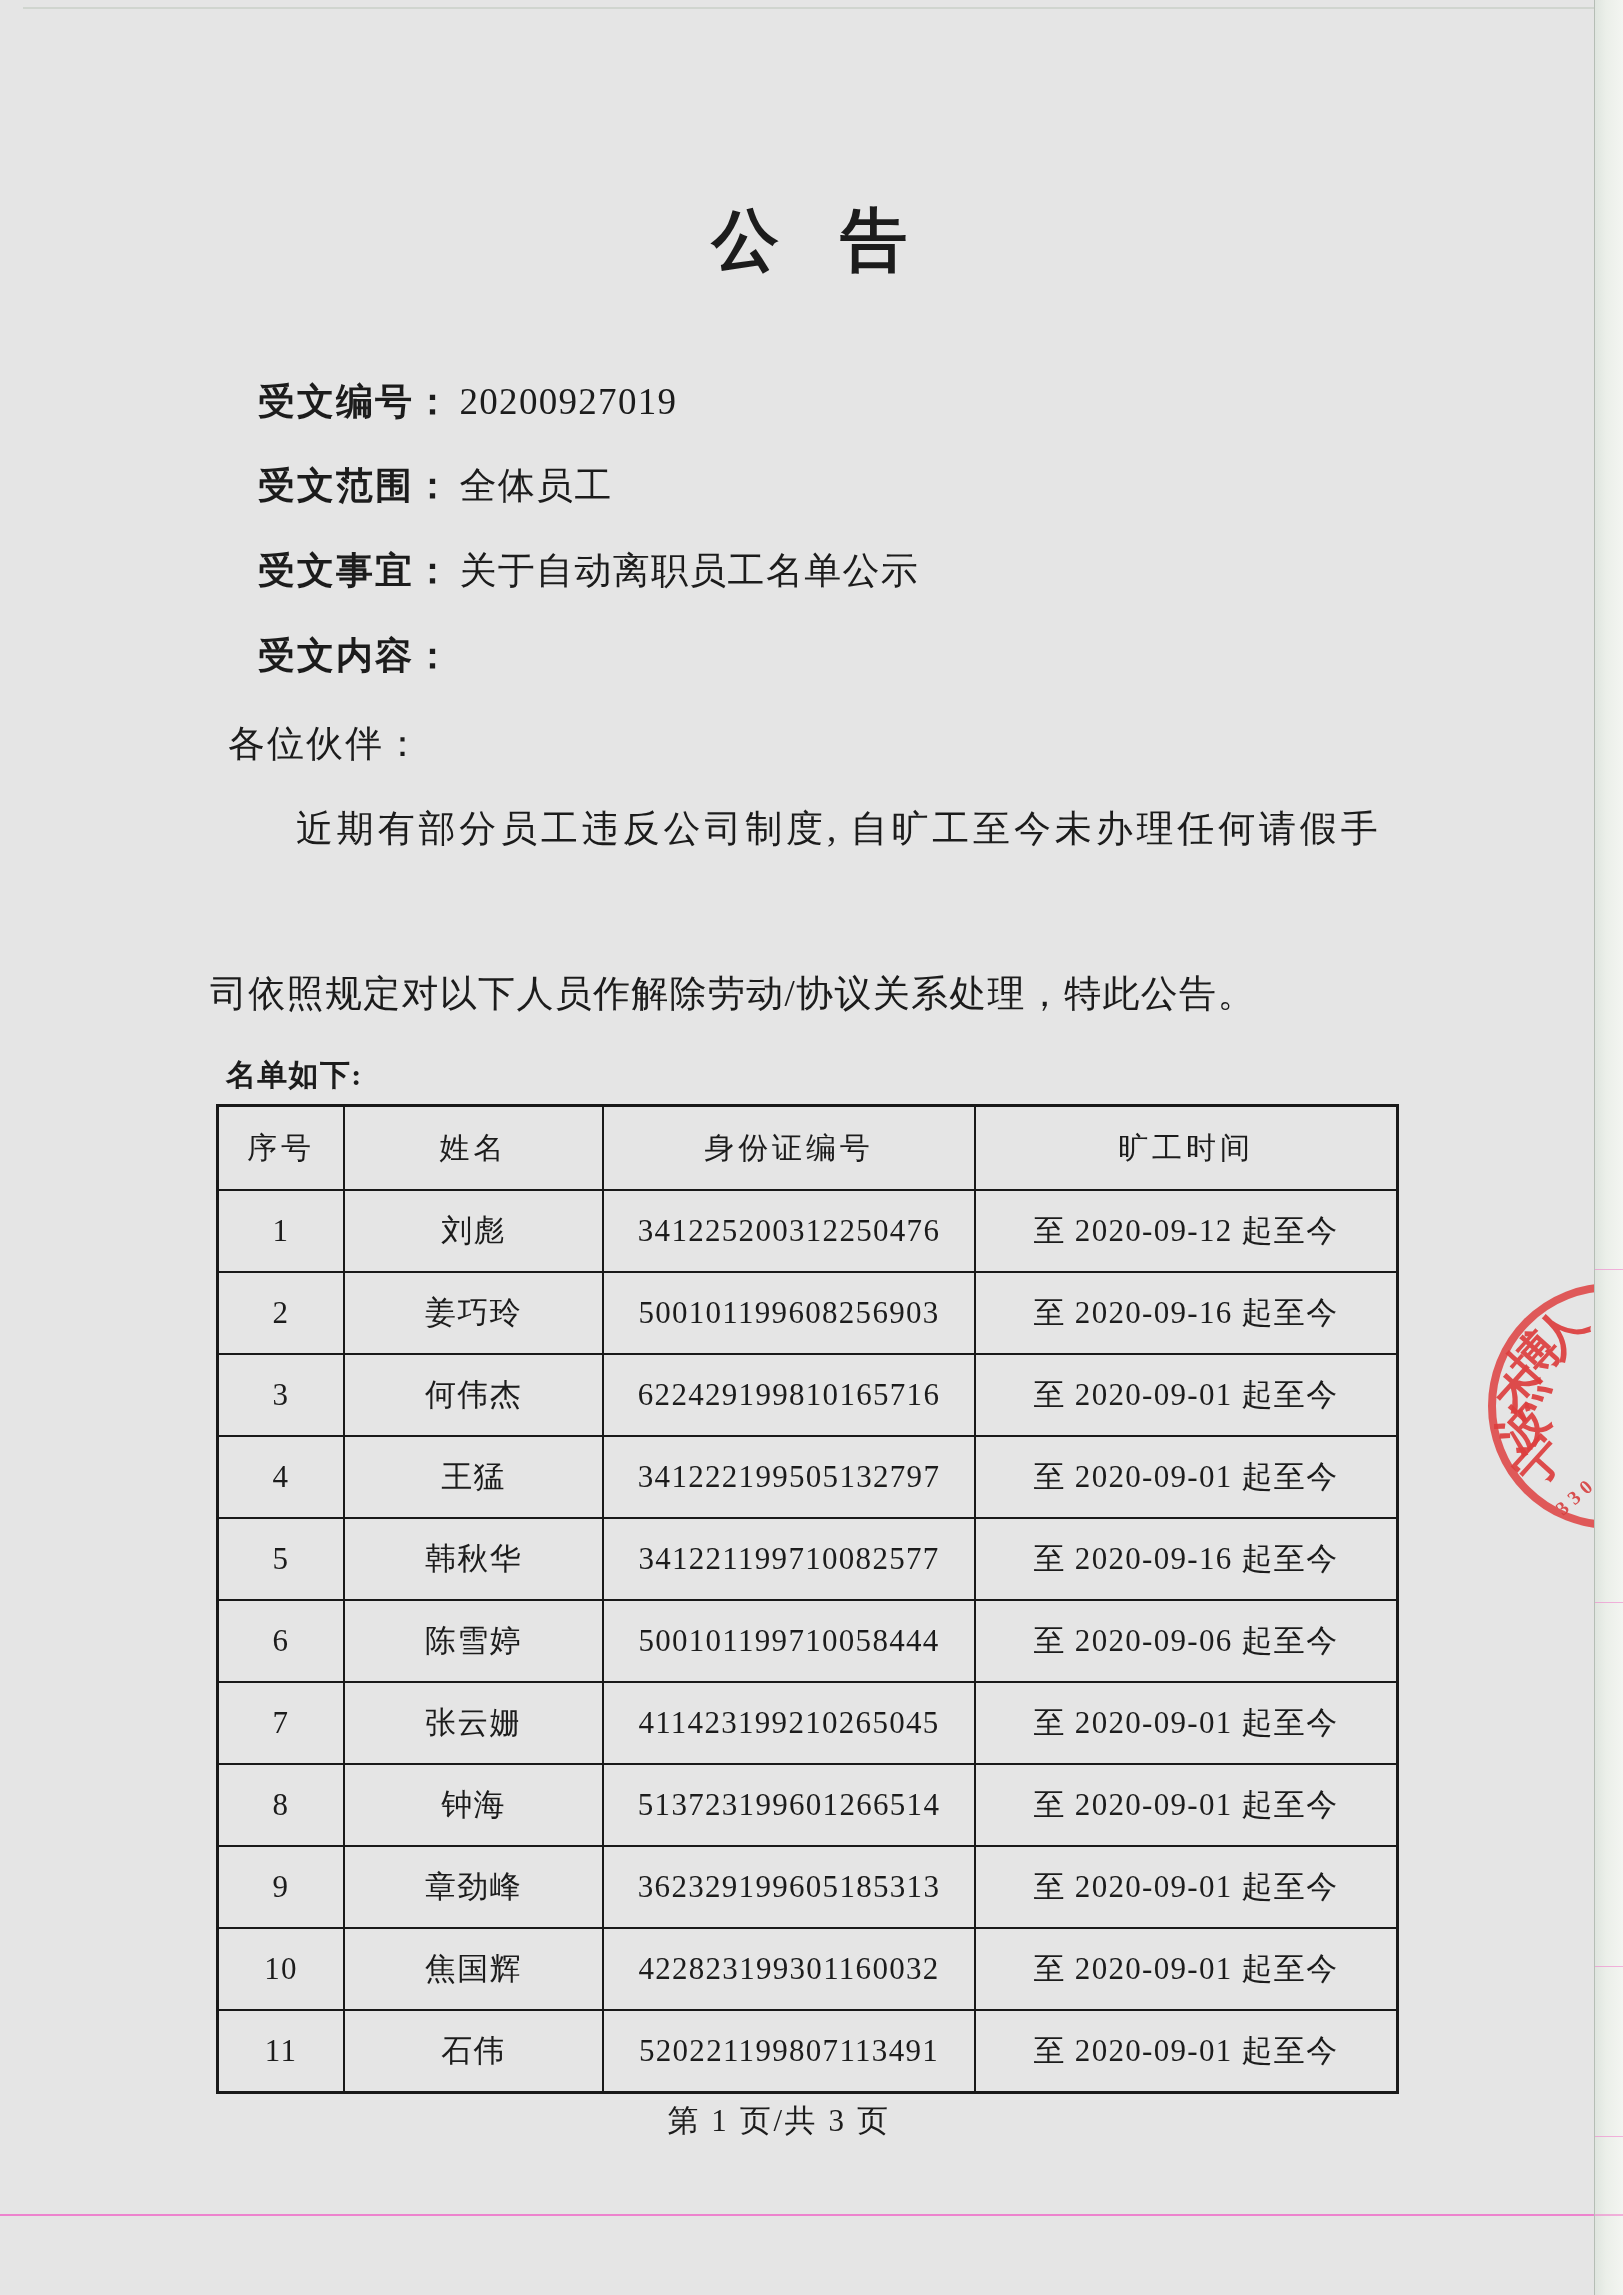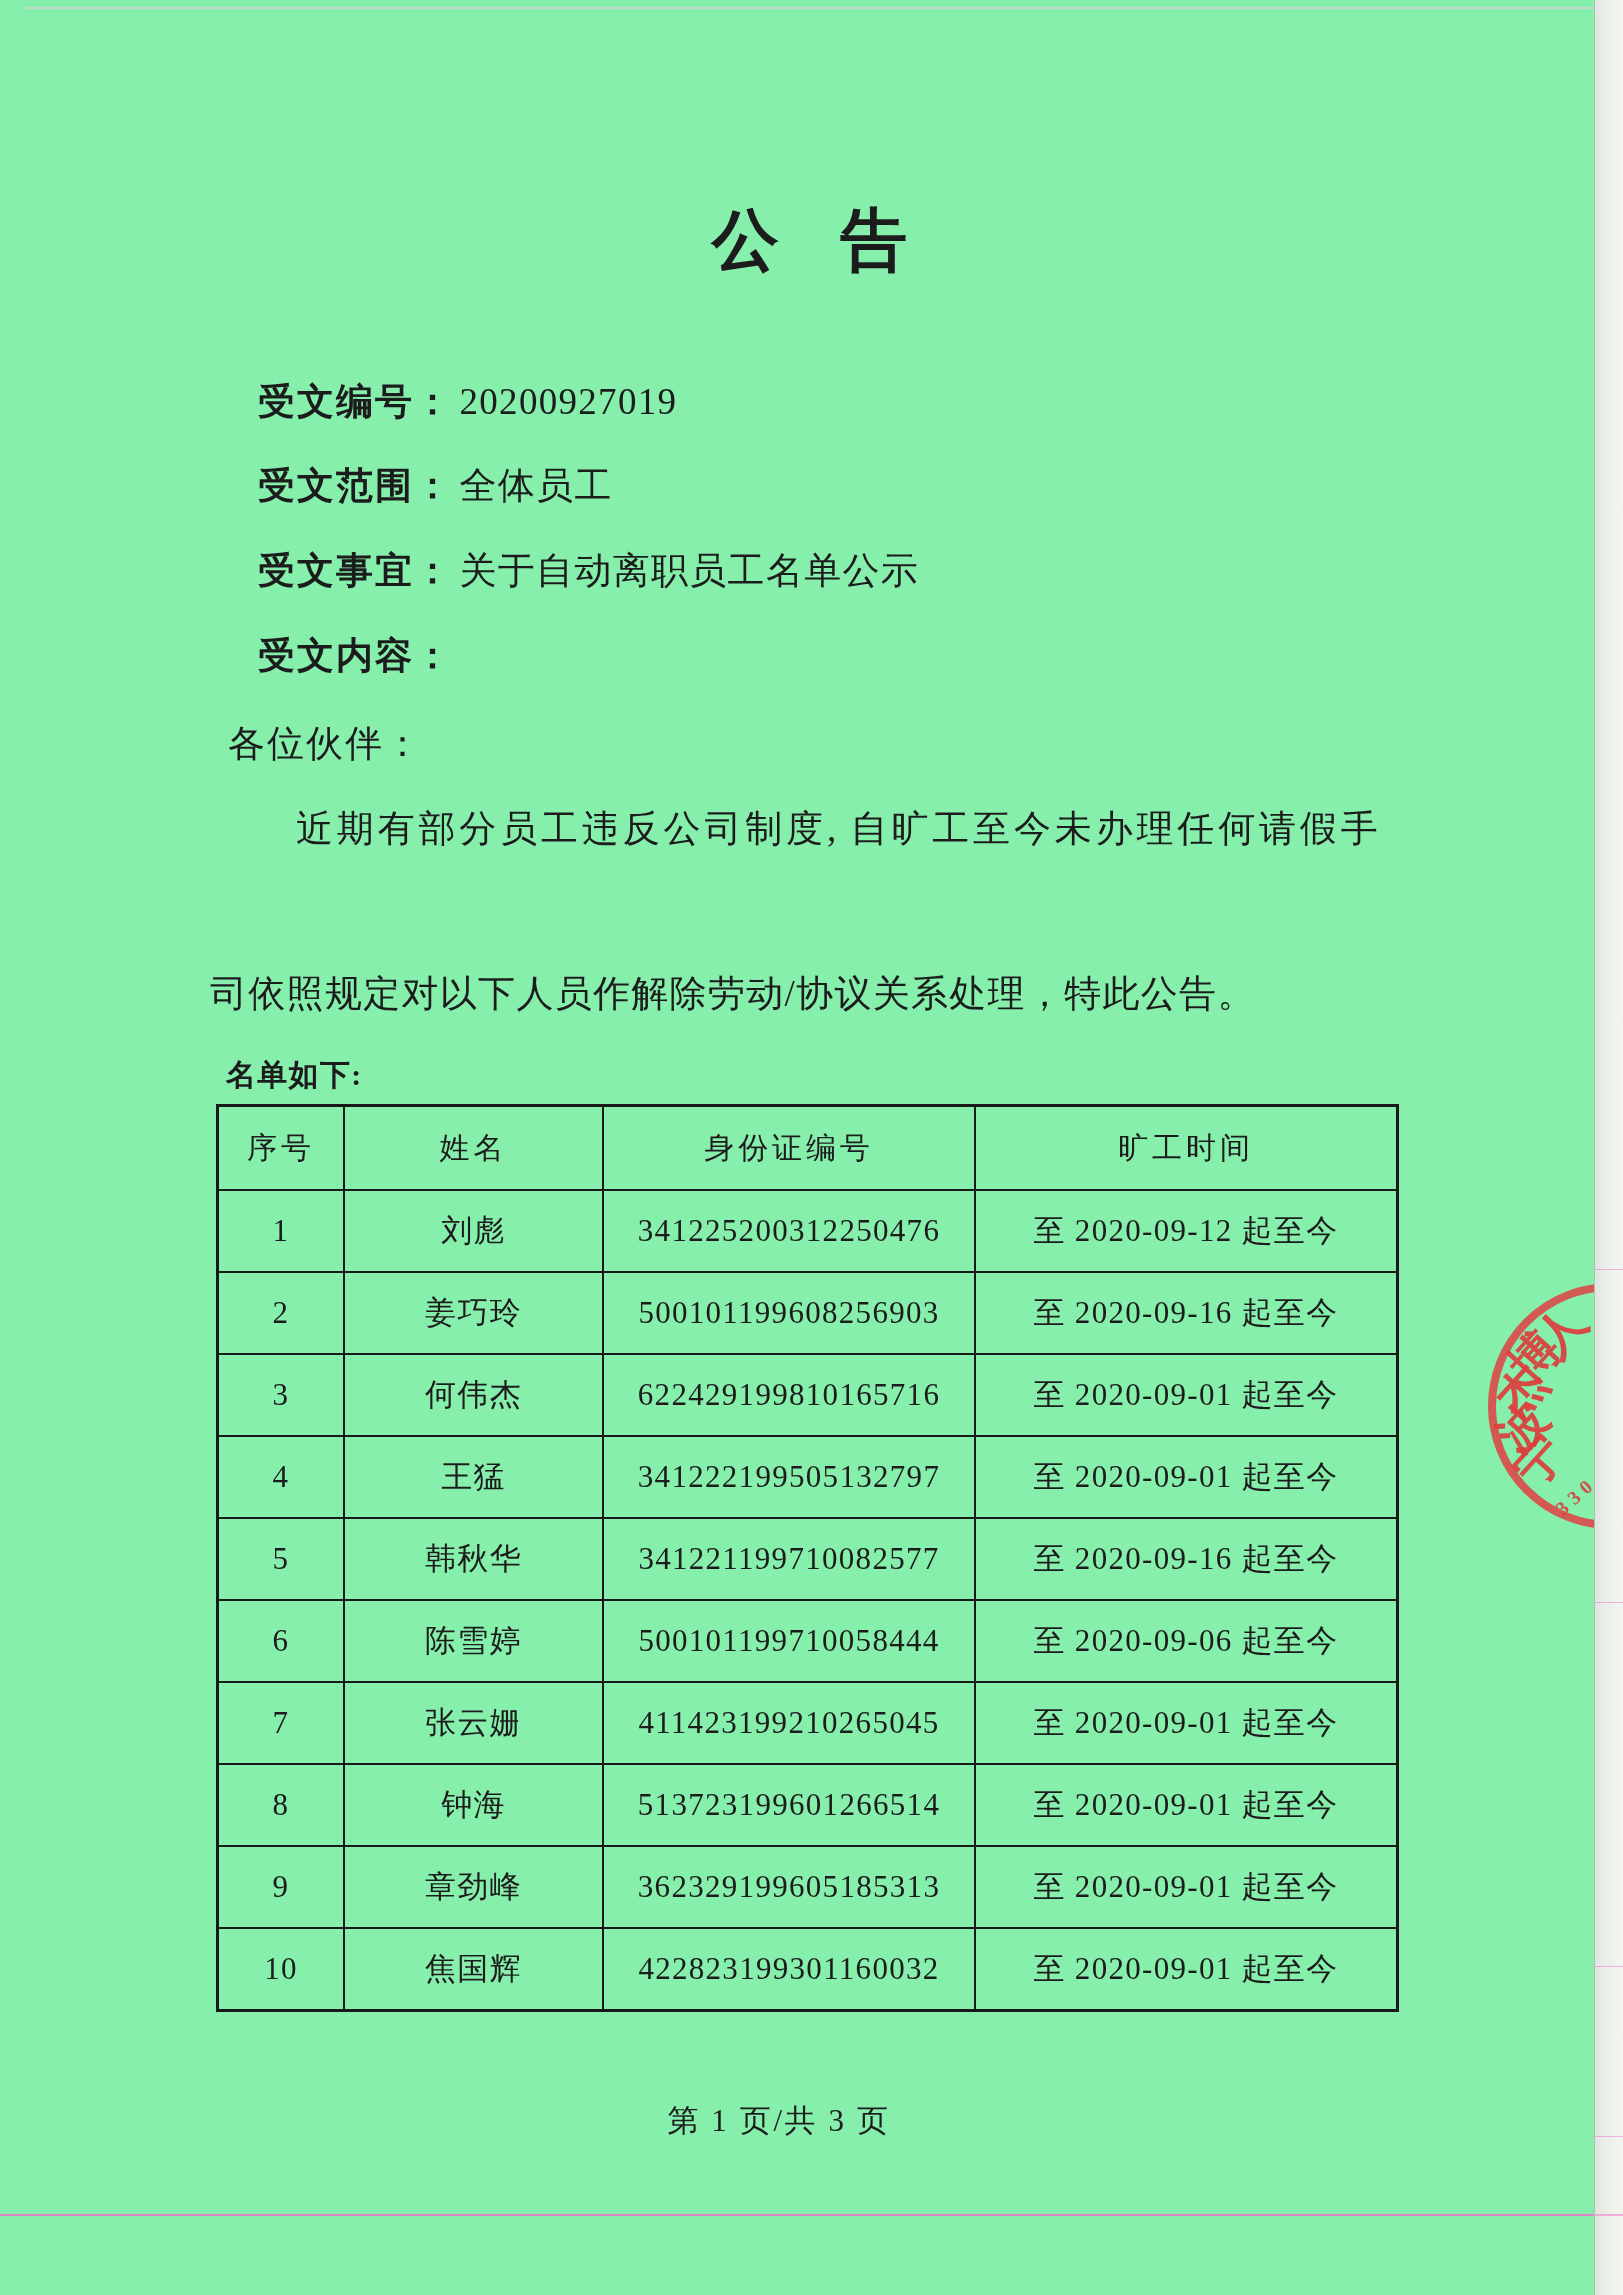--- a/index.html
+++ b/index.html
@@ -1,19 +1,19 @@
 <!DOCTYPE html>
 <html style="font-size:10.5px"><head>
 <meta charset="utf-8">
 <style>
   html,body{margin:0;padding:0;background:#ffffff;}
   .page{
     position:relative;
     width:1623px;height:2295px;
-    background:#86efac;
+    background:#e5e5e5;
     overflow:hidden;
     font-family:"Liberation Serif","DejaVu Serif",serif;
     color:#1c1c1c;
   }
   
   .top-scan-line{position:absolute;top:6.5px;left:23px;right:0;height:2px;background:#ccd2cb;opacity:.85;}
   .edge-band{
     position:absolute;top:0;right:0;width:28px;height:100%;
     background:linear-gradient(90deg,#dfe5df 0%,#ebefe9 40%,#f3f5f1 100%);
     border-left:0.7px solid #b5bdb5;
@@ -170,20 +170,26 @@
           <td class="c1">章劲峰</td>
           <td class="c2">362329199605185313</td>
           <td class="c3">至 2020-09-01 起至今</td>
         </tr>
         <tr>
           <td class="c0">10</td>
           <td class="c1">焦国辉</td>
           <td class="c2">422823199301160032</td>
           <td class="c3">至 2020-09-01 起至今</td>
         </tr>
+        <tr>
+          <td class="c0">11</td>
+          <td class="c1">石伟</td>
+          <td class="c2">520221199807113491</td>
+          <td class="c3">至 2020-09-01 起至今</td>
+        </tr>
       </tbody>
   </table>
 
   <div class="page-footer">第 1 页/共 3 页</div>
 
   <div class="stamp">
     <div class="stamp-ring"></div>
     <div id="stamp-chars">
         <span class="stamp-char" style="left: 1511px; top: 1433px;">宁</span>
         <span class="stamp-char" style="left: 1495px; top: 1399px;">波</span>

